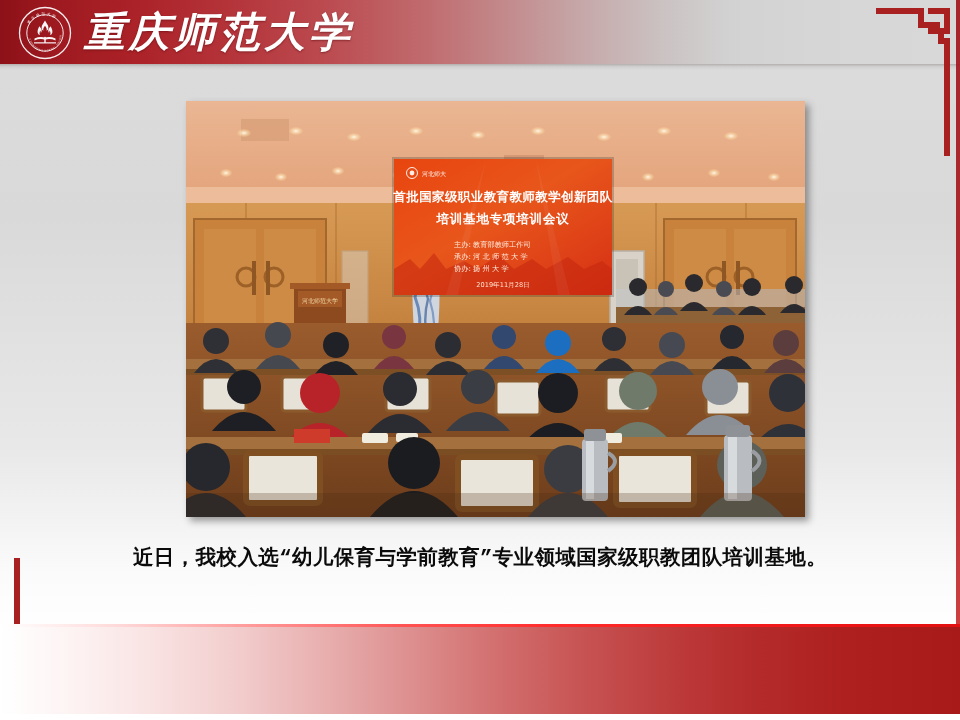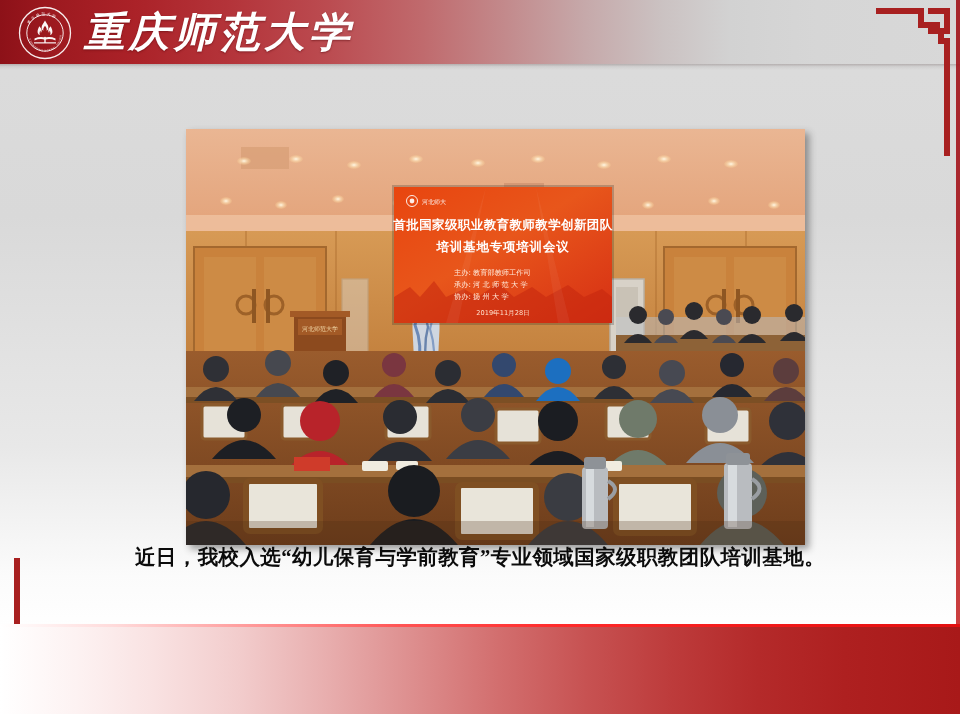--- a/index.html
+++ b/index.html
@@ -87,37 +87,36 @@
   
   .photo-frame {
     position: absolute;
     left: 186px;
     top: 101px;
     width: 619px;
     height: 416px;
     box-shadow: 4px 4px 7px rgba(40,40,40,0.45);
     overflow: hidden;
     background: #c8884c;
-    margin-top: 28px;
   }
   .photo {
     position: absolute;
     inset: 0;
     overflow: hidden;
   }
   .photo svg { display:block; width:100%; height:100%; }
 
   
   .caption {
     position: absolute;
     left: 0;
     top: 543px;
     width: 960px;
     text-align: center;
-    font-family: Liberation Serif, serif;
+    font-family: Liberation Mono, monospace;
     font-size: 20.5px;
     font-weight: bold;
     color: #0b0b0b;
     letter-spacing: 0.4px;
     white-space: nowrap;
   }
 
   
   .bottom-line {
     position: absolute;

